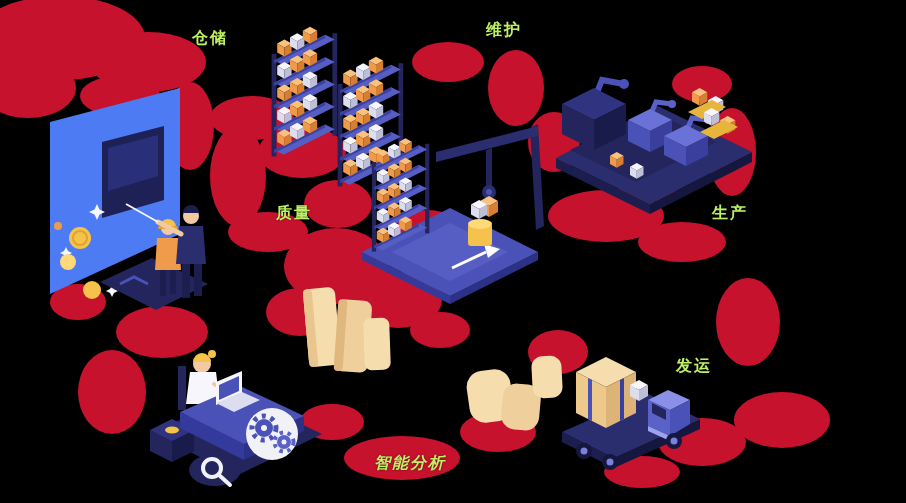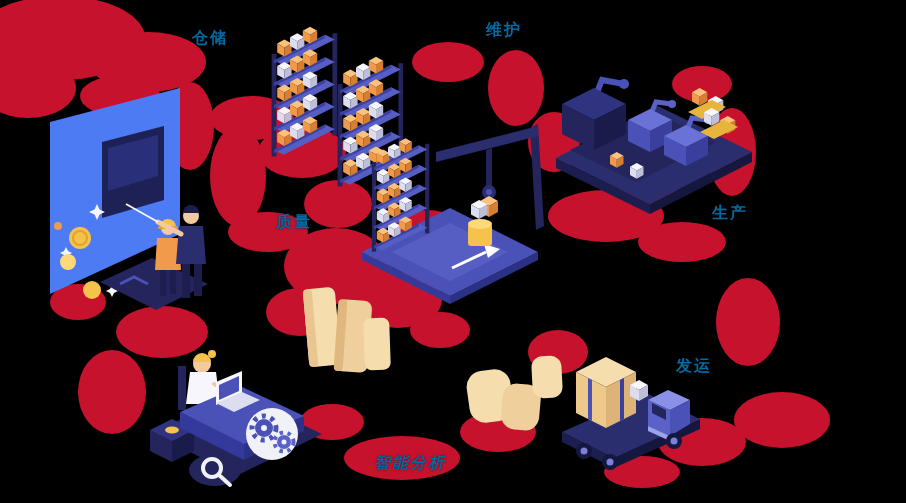--- a/index.html
+++ b/index.html
@@ -6,21 +6,21 @@
   .stage{
     position:relative;
     width:906px;height:503px;
     background:#000;
     overflow:hidden;
     font-family:"DejaVu Sans","Liberation Sans",sans-serif;
   }
   .stage svg{position:absolute;left:0;top:0;}
   .label{
     position:absolute;
-    color:#0369a1;
+    color:#bef264;
     font-weight:bold;
     font-size:16px;
     letter-spacing:2px;
     white-space:nowrap;
     text-shadow:0 0 2px rgba(0,0,0,.6);
   }
 </style>
 </head>
 <body>
 
@@ -322,18 +322,18 @@
       <circle cx="610" cy="462" r="8" fill="#15173E"></circle>
           <circle cx="610" cy="462" r="3.5" fill="#7A80DC"></circle>
       <circle cx="674" cy="441" r="8" fill="#15173E"></circle>
           <circle cx="674" cy="441" r="3.5" fill="#7A80DC"></circle>
     </g>
   </g>
 </svg>
 
   <div class="label" style="left:192px;top:28px;">仓储</div>
   <div class="label" style="left:486px;top:20px;">维护</div>
-  <div class="label" style="left:276px;top:203px;margin-top:9px;">质量</div>
+  <div class="label" style="left:276px;top:203px;">质量</div>
   <div class="label" style="left:712px;top:203px;">生产</div>
   <div class="label" style="left:676px;top:356px;">发运</div>
   <div class="label" style="left:374px;top:453px;font-style:italic;">智能分析</div>
 
 </div>
 
 </body></html>

